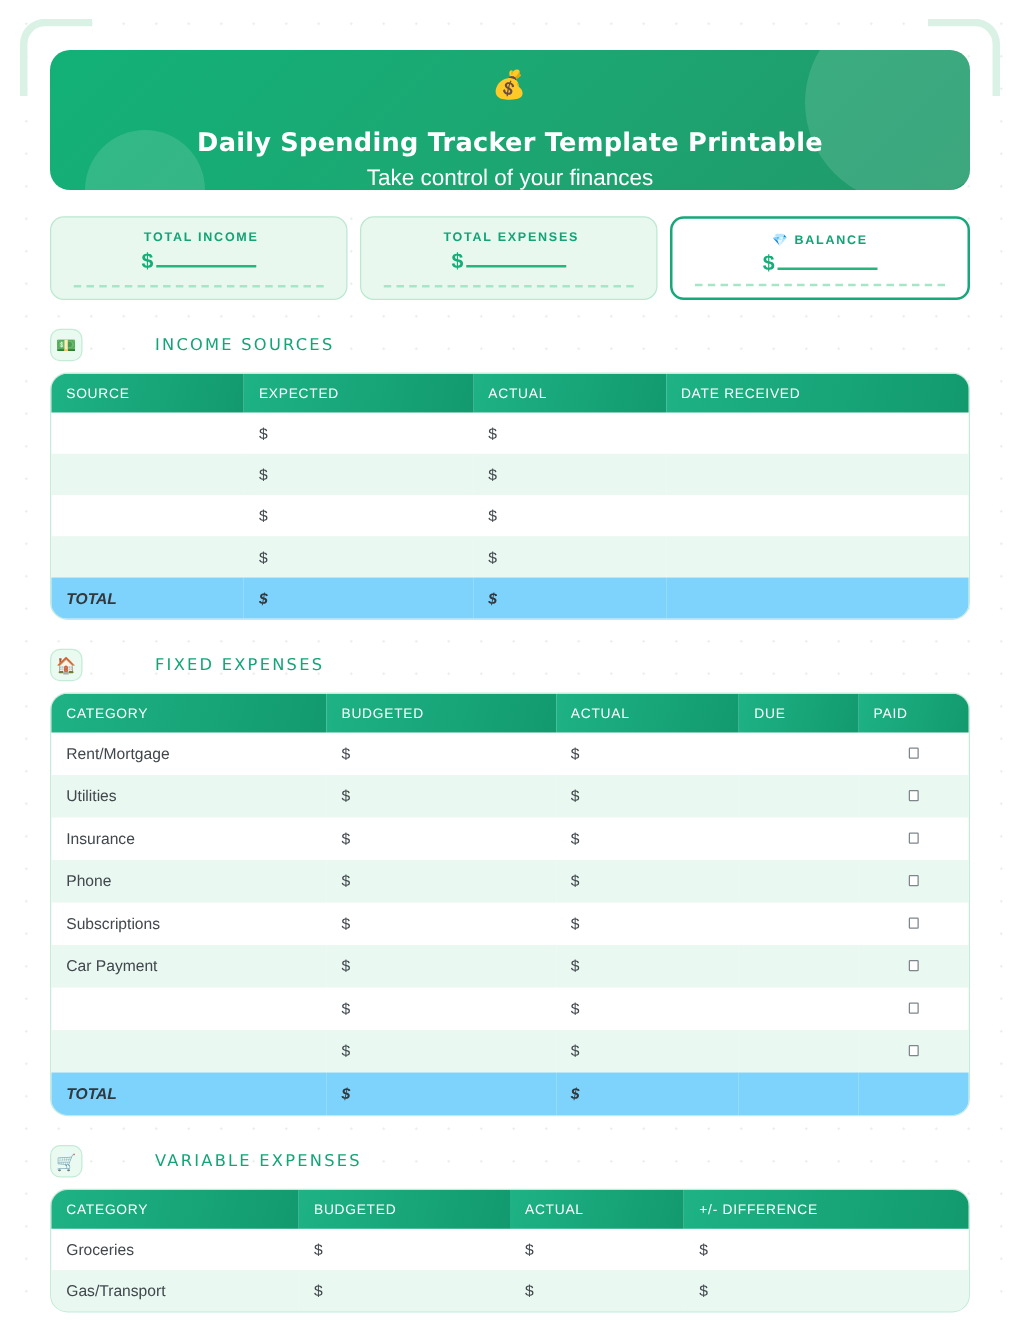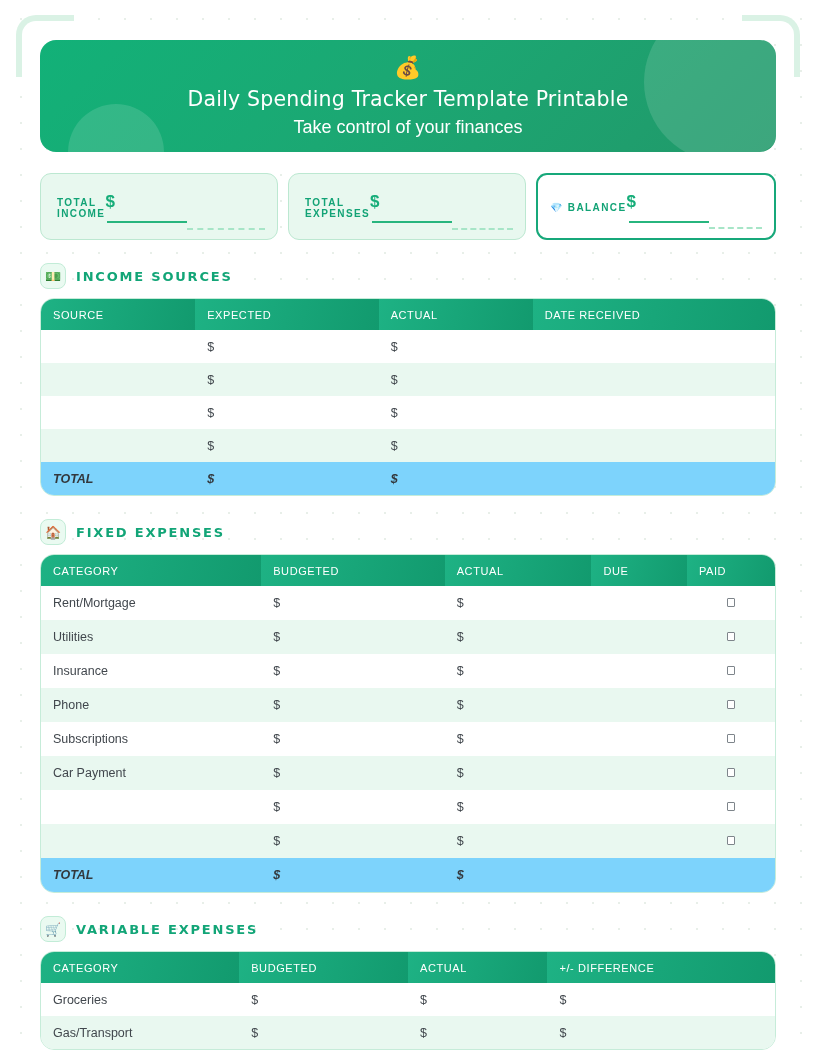--- a/index.html
+++ b/index.html
@@ -34,59 +34,59 @@
     padding-top:15px;
     overflow:hidden;
     color:#fff;
   }
   .header-card .circle { position:absolute; border-radius:50%; background:rgba(255,255,255,0.13); }
   .header-card .c1 { width:96px; height:96px; left:28px; bottom:-48px; }
   .header-card .c2 { width:160px; height:160px; right:-28px; top:-38px; }
   .header-emoji { font-size:22px; line-height:26px; position:relative; z-index:2; }
   .header-card h1 {
     font-family:"DejaVu Sans","Liberation Sans",sans-serif;
-    font-size:20.5px; font-weight:400; letter-spacing:.2px;
-    margin-top:6px; position:relative; z-index:2;
+    font-size:20.5px; font-weight:700; letter-spacing:.2px;
+    margin-top:21px; position:relative; z-index:2;
   }
   .header-card p { font-size:18px; margin-top:6px; position:relative; z-index:2; }
 
   
   .meta-row { display:flex; justify-content:space-between; align-items:center; margin-top:16px; height:20px; font-size:13px; color:#53575c; position:relative; z-index:1;}
   .meta-field span { vertical-align:middle; }
   .meta-icon { font-size:13px; margin-right:5px; }
   .blank { color:#9b9fa3; letter-spacing:0.5px; }
 
   
   .summary-row { display:flex; gap:10px; margin-top:21px; position:relative; z-index:1; }
   .sum-box {
     flex:1; height:67px;
     background:#e8f8ef;
     border:1px solid #bce8d1;
     border-radius:11px;
-    display:flex; align-items:center;
+    display:flex; flex-direction:column; align-items:center;
     padding:11px 12px 9px;
   }
   .sum-box.balance { background:#ffffff; border:2px solid #17a87a; }
   .sum-label { font-size:10px; font-weight:700; letter-spacing:1.4px; color:#12a376; display:flex; align-items:center; gap:4px; }
   .sum-amount { margin-top:5px; line-height:16px; }
   .dollar { font-size:17px; font-weight:800; color:#16ad79; }
   .fill-line { display:inline-block; width:80px; border-bottom:2.5px solid #27b57e; height:11px; margin-left:2px; }
   .dash-line { margin-top:auto; width:94%; border-top:2px dashed #a7e5c7; }
 
   
   .section-title { display:flex; align-items:center; gap:10px; height:26px; margin-top:23px; margin-bottom:9px; position:relative; z-index:1; }
   .section-icon {
     width:26px; height:26px; border-radius:8px;
     background:#eafaf1; border:1px solid #c2ecd7;
     display:flex; align-items:center; justify-content:center;
     font-size:13px;
   }
   .section-label {
     font-family:"DejaVu Sans","Liberation Sans",sans-serif;
-    font-size:13px; font-weight:700; letter-spacing:1.8px; color:#12a577;
+    font-size:13px; font-weight:400; letter-spacing:1.8px; color:#12a577;margin-left:48px;
   }
   .table-card {
     border:1.5px solid #c6ecd9;
     border-radius:14px;
     overflow:hidden;
     background:#fff;
     position:relative; z-index:1;
   }
   table.tbl { width:100%; border-collapse:collapse; table-layout:fixed; }
   .tbl th {

